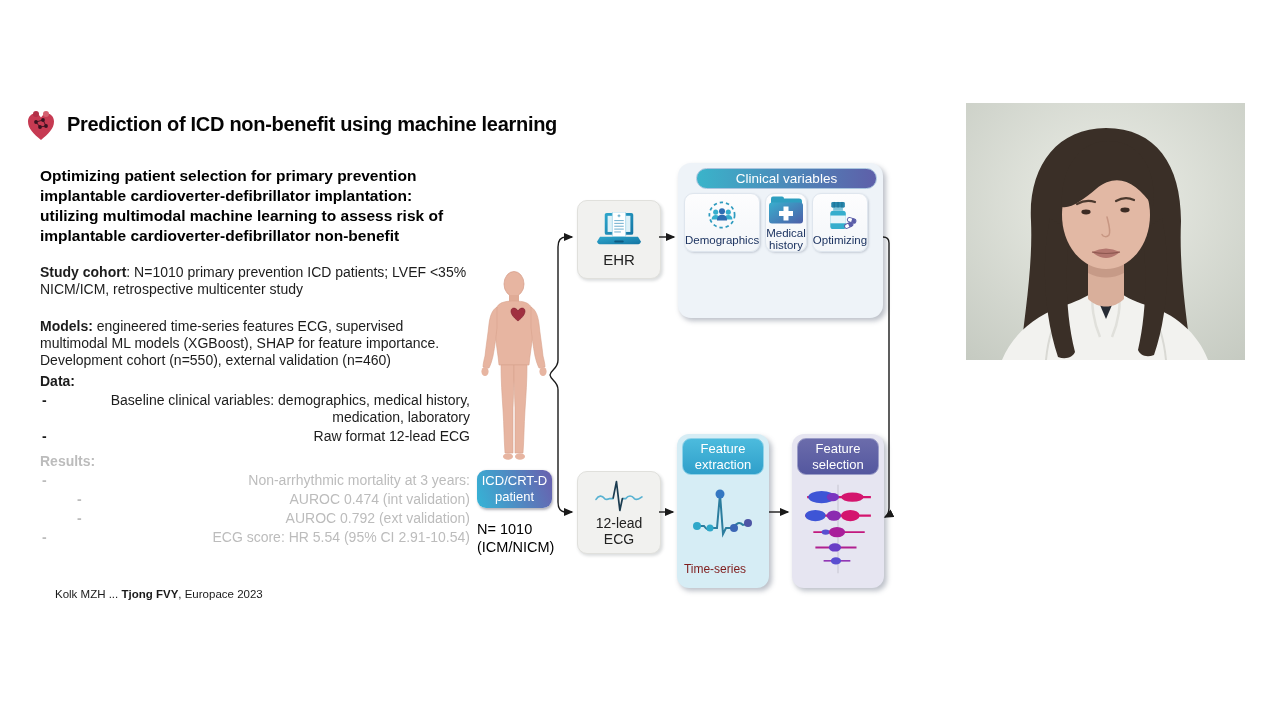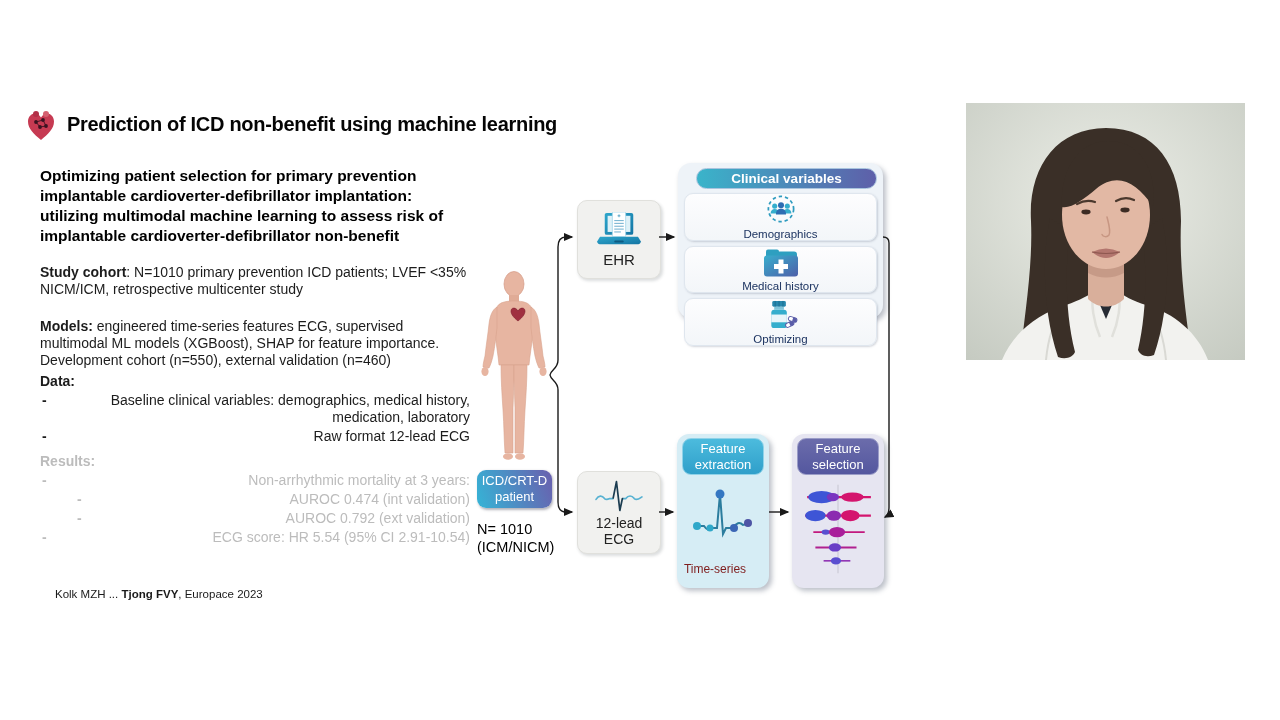--- a/index.html
+++ b/index.html
@@ -36,23 +36,23 @@
   .patient-badge{position:absolute;left:477px;top:470px;width:75px;height:38px;border-radius:9px;
           background:linear-gradient(70deg,#35b4d6 0%,#6a5fae 100%);color:#fff;font-size:13px;
           line-height:16px;display:flex;flex-direction:column;align-items:center;justify-content:center;
           box-shadow:1px 1.5px 2.5px rgba(40,40,60,.35);}
   .patient-n{position:absolute;left:477px;top:520px;font-size:14.5px;line-height:18px;color:#000;}
 
   .cv-panel{position:absolute;left:678px;top:163px;width:205px;height:155px;background:#eef3f8;
           border-radius:13px;box-shadow:2.5px 3px 5px rgba(90,100,120,.4);}
   .cv-header{position:absolute;left:18px;right:6px;top:5px;height:21px;border-radius:11px;
           background:linear-gradient(90deg,#3ab4ca 0%,#5e5fa9 100%);color:#fff;font-size:13.5px;
-          display:flex;align-items:center;justify-content:center;border:1px solid #a9c4de;box-sizing:border-box;font-weight:bold;}
+          display:flex;align-items:center;justify-content:center;border:1px solid #a9c4de;box-sizing:border-box;}
   .cv-grid{position:absolute;left:6px;right:6px;top:30px;bottom:6px;display:grid;
-          grid-template-columns:1fr;grid-template-rows:1fr 1fr;gap:5px;text-align:center;}
+          grid-template-columns:1fr 1fr 1fr 1fr;grid-template-rows:1fr 1fr;gap:5px;text-align:center;}
   .cv-item{background:linear-gradient(180deg,#fdfdfe,#f3f6f9);border:1px solid #dfe6ee;border-radius:9px;
           box-shadow:1px 1px 2px rgba(110,120,140,.3);display:flex;flex-direction:column;
           align-items:center;justify-content:center;gap:1px;}
   .cv-item .lbl{font-size:11.5px;color:#1d3461;}
 
   .feat-panel{position:absolute;top:434px;width:92px;height:154px;border-radius:12px;
           box-shadow:2.5px 3px 5px rgba(90,100,120,.4);}
   .fe{left:677px;background:#d6edf5;}
   .fs{left:792px;background:#e6e5f1;}
   .feat-header{position:absolute;left:5px;right:5px;top:4px;height:37px;border-radius:9px;

